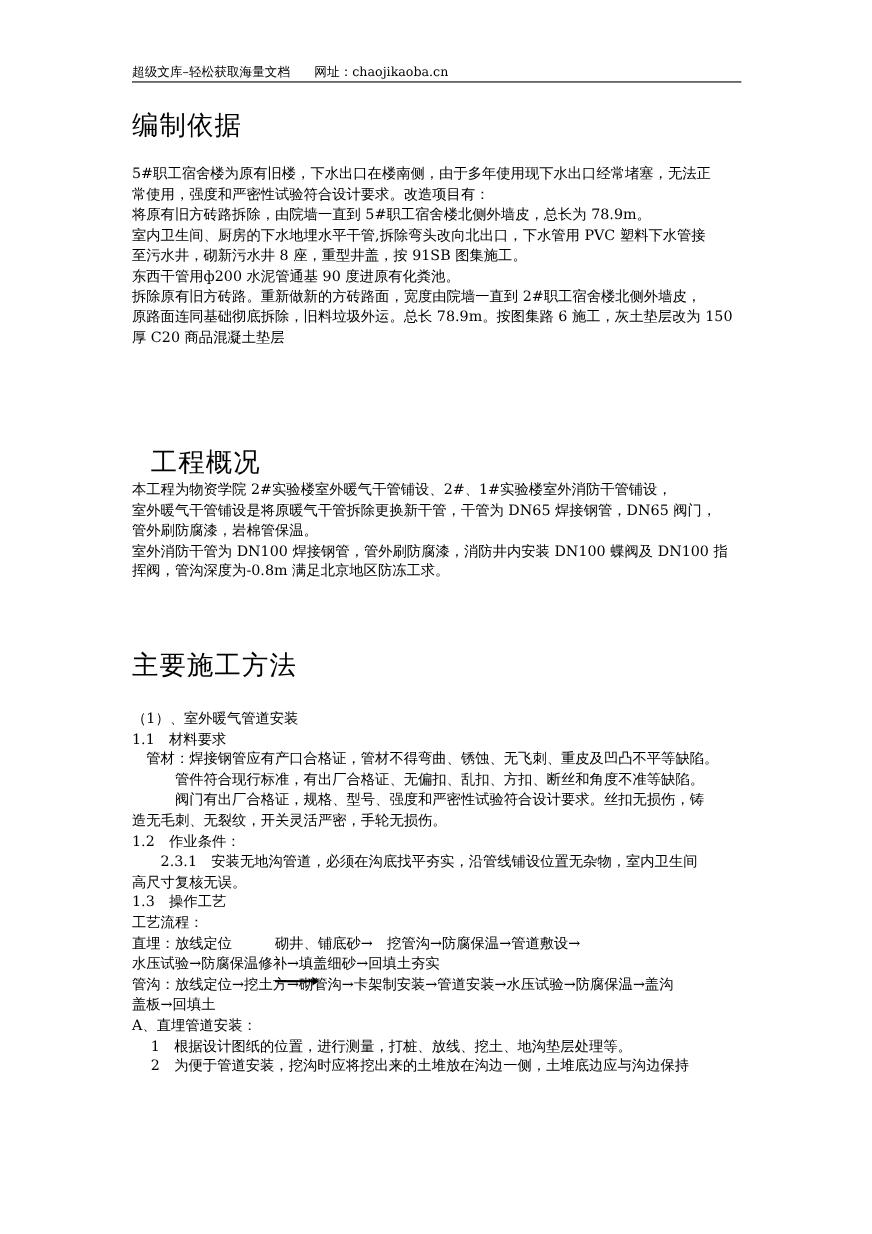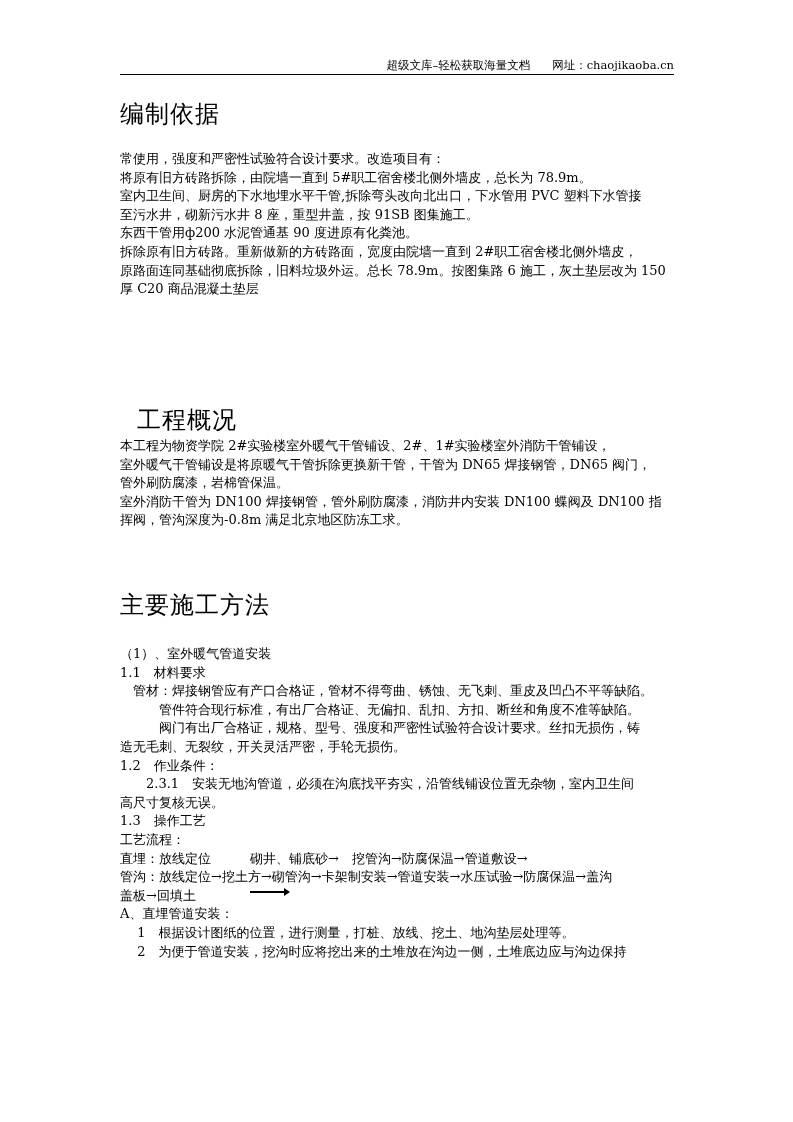--- a/index.html
+++ b/index.html
@@ -1,33 +1,34 @@
 <!DOCTYPE html>
 <html><head>
 <meta charset="utf-8">
 <style>
   html, body { margin:0; padding:0; background:#ffffff; }
   body { width:793px; height:1122px; position:relative; overflow:hidden; color:#000; font-family:"DejaVu Serif", "Liberation Serif", serif; }
-  .header { position:absolute; left:120px; top:58px; width:554px; height:16px; border-bottom:1px solid #000; font-size:11.5px; text-align:right; line-height:14px; }
+  .header { position:absolute; left:120px; top:58px; width:554px; height:16px; border-bottom:1px solid #000; font-size:11.5px; text-align:left; line-height:14px; }
   .header span.sp { display:inline-block; width:22px; }
   .h1 { position:absolute; left:120px; font-family:"DejaVu Sans", "Liberation Sans", sans-serif; font-size:24px; font-weight:normal; letter-spacing:1px; line-height:40px; }
   .para { position:absolute; left:120px; width:556px; font-size:13px; line-height:18.6px; }
   .line { white-space:nowrap; }
   .arrow { position:absolute; left:250px; top:891px; width:36px; height:2px; background:#000; }
   .arrow::after { content:""; position:absolute; right:-4px; top:-3px; border-left:6px solid #000; border-top:4px solid transparent; border-bottom:4px solid transparent; }
 </style>
 </head>
 <body>
 
 <div class="header">
   <span>超级文库–轻松获取海量文档</span><span class="sp"></span><span>网址：chaojikaoba.cn</span>
 </div>
 
 <div class="h1" style="top:94px;">编制依据</div>
 <div class="para" style="top:150px;">
+  <div class="line">5#职工宿舍楼为原有旧楼，下水出口在楼南侧，由于多年使用现下水出口经常堵塞，无法正</div>
   <div class="line">常使用，强度和严密性试验符合设计要求。改造项目有：</div>
   <div class="line">将原有旧方砖路拆除，由院墙一直到 5#职工宿舍楼北侧外墙皮，总长为 78.9m。</div>
   <div class="line">室内卫生间、厨房的下水地埋水平干管,拆除弯头改向北出口，下水管用 PVC 塑料下水管接</div>
   <div class="line">至污水井，砌新污水井 8 座，重型井盖，按 91SB 图集施工。</div>
   <div class="line">东西干管用ф200 水泥管通基 90 度进原有化粪池。</div>
   <div class="line">拆除原有旧方砖路。重新做新的方砖路面，宽度由院墙一直到 2#职工宿舍楼北侧外墙皮，</div>
   <div class="line">原路面连同基础彻底拆除，旧料垃圾外运。总长 78.9m。按图集路 6 施工，灰土垫层改为 150</div>
   <div class="line">厚 C20 商品混凝土垫层</div>
 </div>
 
@@ -47,20 +48,21 @@
   <div class="line">　管材：焊接钢管应有产口合格证，管材不得弯曲、锈蚀、无飞刺、重皮及凹凸不平等缺陷。</div>
   <div class="line">　　　管件符合现行标准，有出厂合格证、无偏扣、乱扣、方扣、断丝和角度不准等缺陷。</div>
   <div class="line">　　　阀门有出厂合格证，规格、型号、强度和严密性试验符合设计要求。丝扣无损伤，铸</div>
   <div class="line">造无毛刺、无裂纹，开关灵活严密，手轮无损伤。</div>
   <div class="line"> 1.2　作业条件：</div>
   <div class="line">　　2.3.1　安装无地沟管道，必须在沟底找平夯实，沿管线铺设位置无杂物，室内卫生间</div>
   <div class="line">高尺寸复核无误。</div>
   <div class="line">1.3　操作工艺</div>
   <div class="line"> 工艺流程：</div>
   <div class="line">直埋：放线定位　　　砌井、铺底砂→　挖管沟→防腐保温→管道敷设→</div>
+  <div class="line"> 水压试验→防腐保温修补→填盖细砂→回填土夯实</div>
   <div class="line"> 管沟：放线定位→挖土方→砌管沟→卡架制安装→管道安装→水压试验→防腐保温→盖沟</div>
   <div class="line">盖板→回填土</div>
   <div class="line"> A、直埋管道安装：</div>
   <div class="line">　 1　根据设计图纸的位置，进行测量，打桩、放线、挖土、地沟垫层处理等。</div>
   <div class="line">　 2　为便于管道安装，挖沟时应将挖出来的土堆放在沟边一侧，土堆底边应与沟边保持</div>
 </div>
 
 <div class="arrow"></div>
 
 </body></html>

